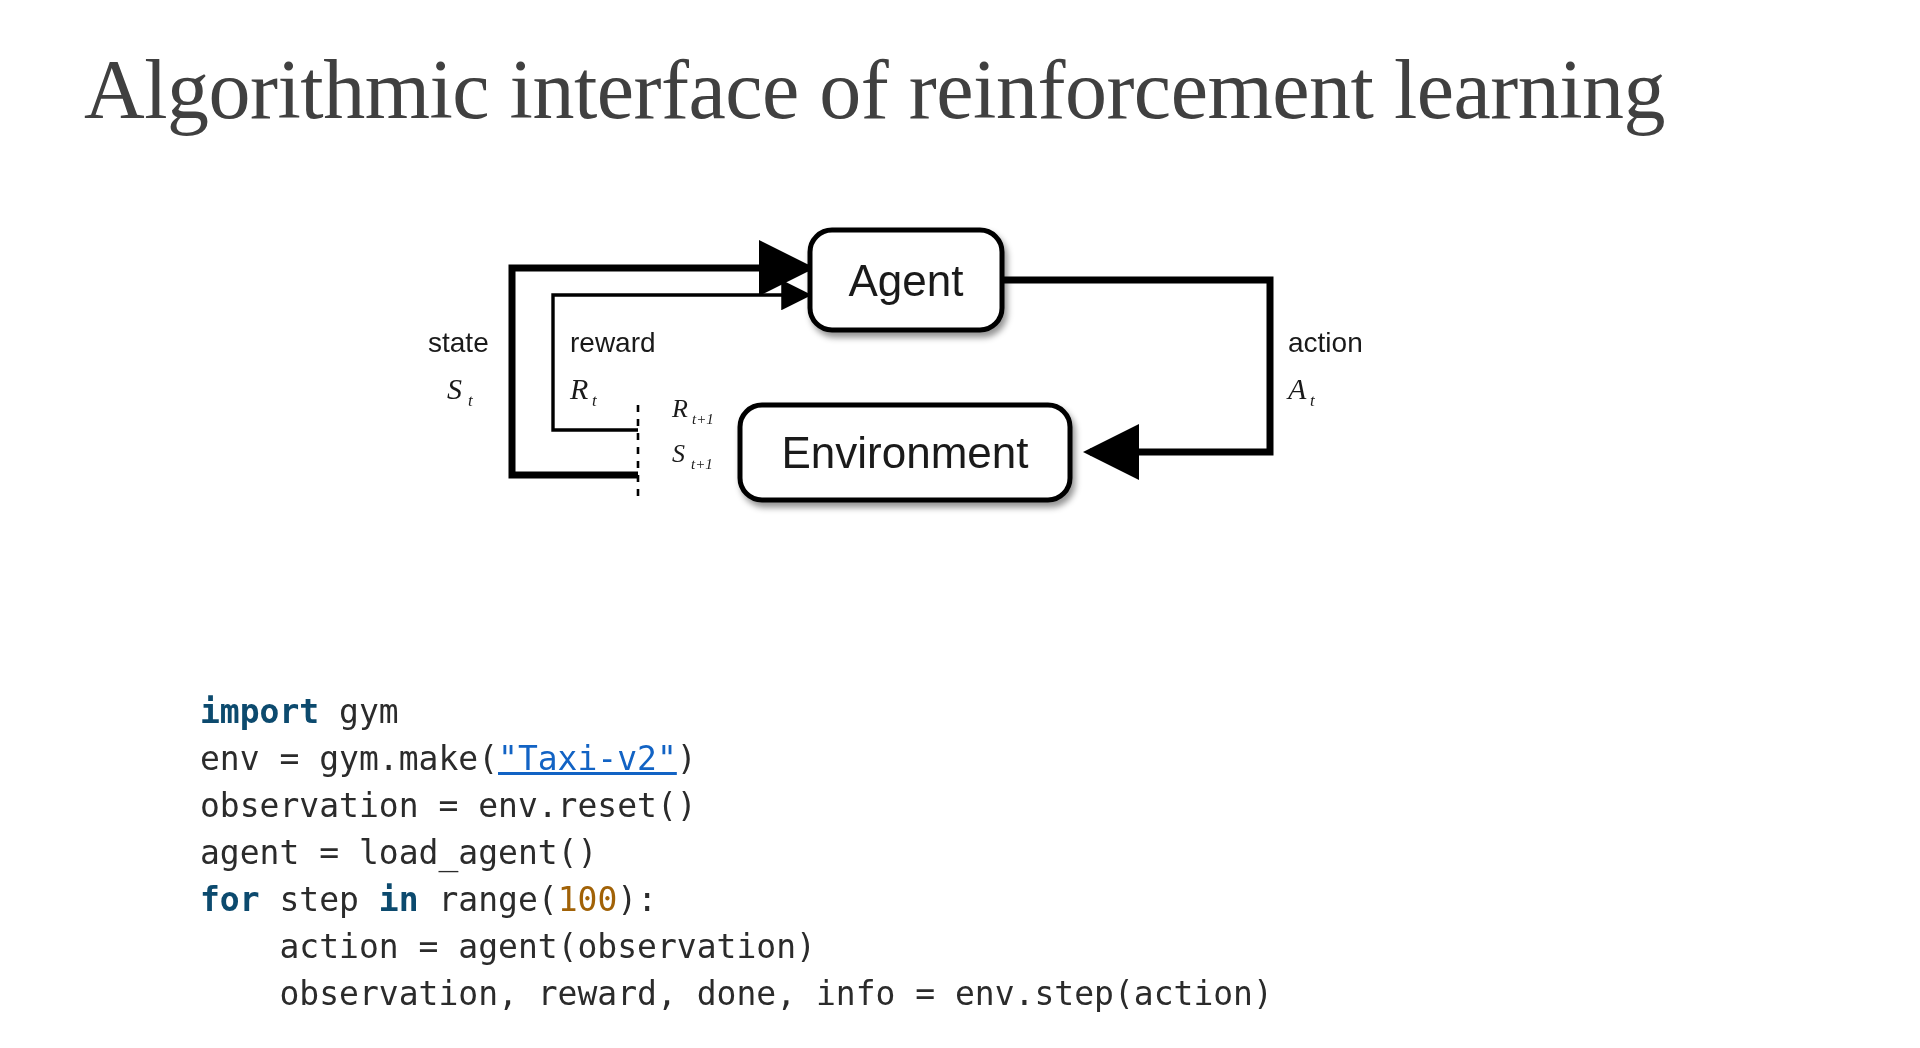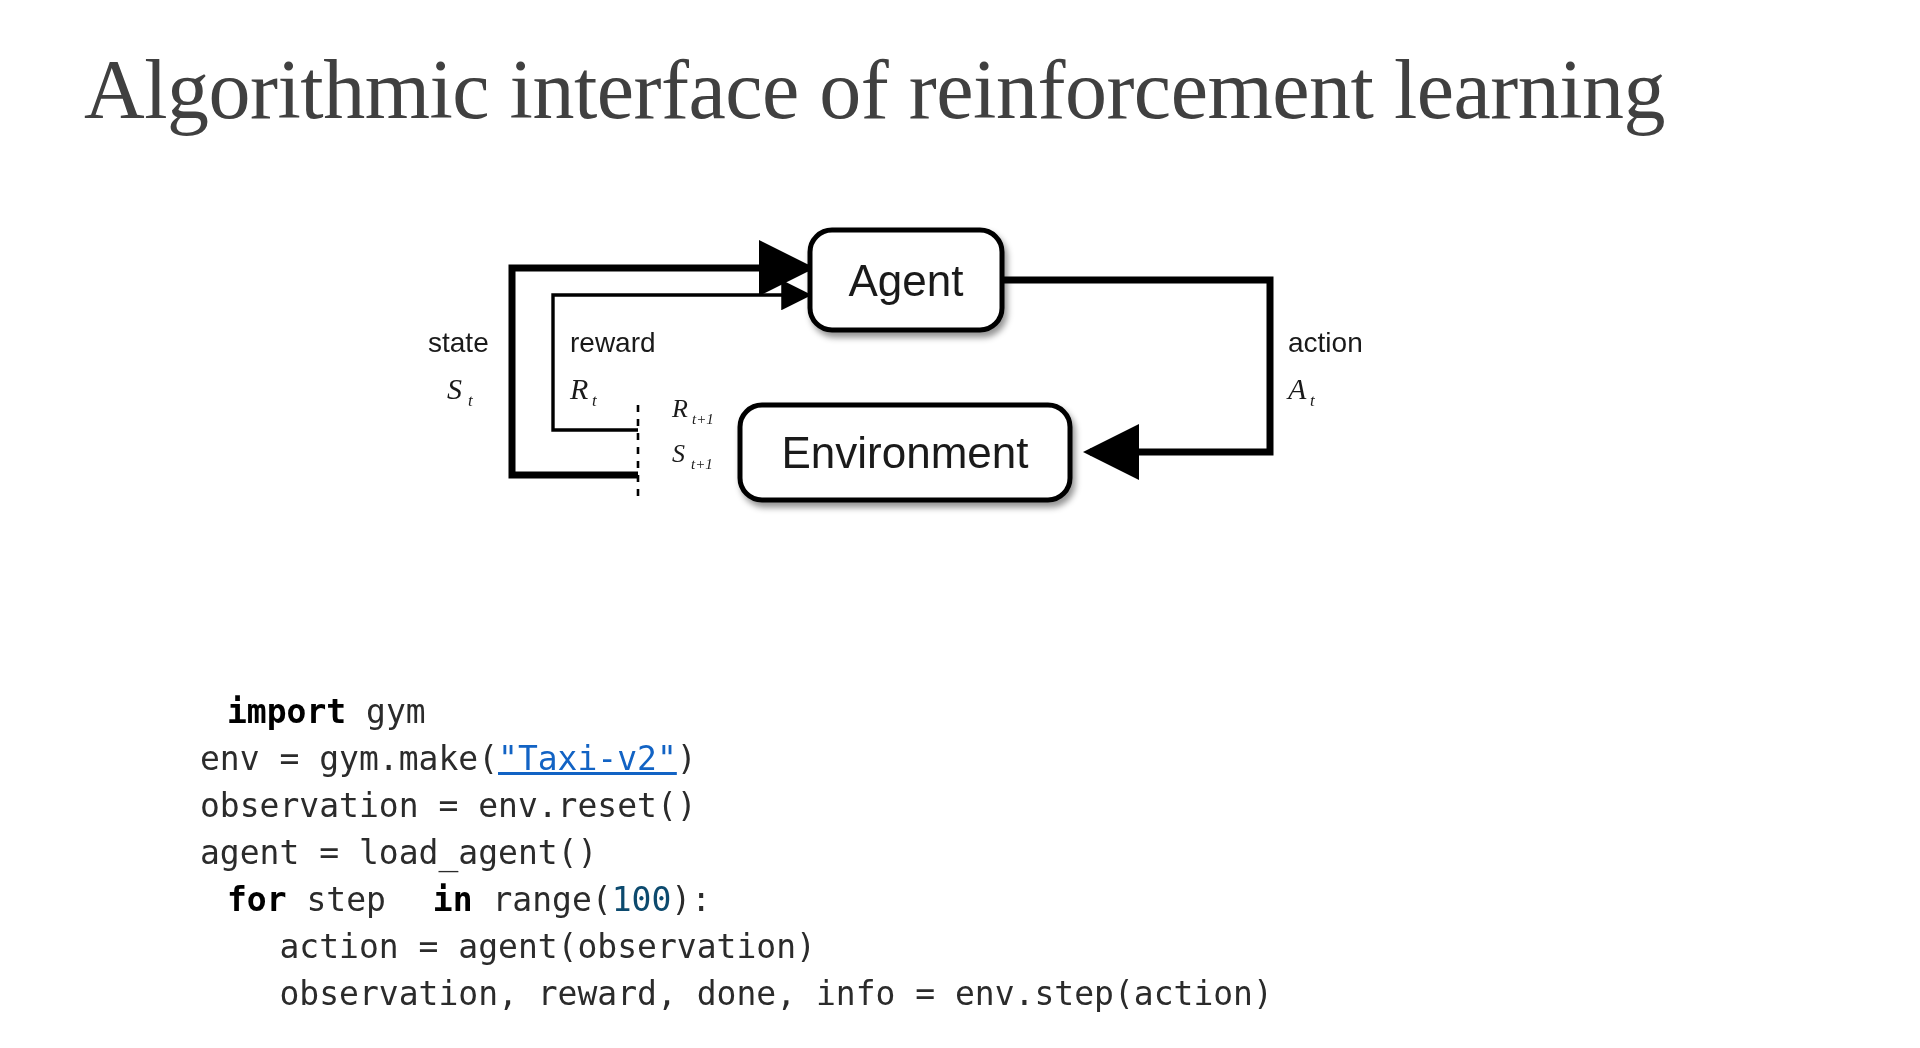--- a/index.html
+++ b/index.html
@@ -90,25 +90,24 @@
     line-height: 47px;
     color: #2b2b2b;
     white-space: pre;
   }
   #code-block .ln {
     display: block;
     white-space: pre;
   }
   .tok-kw {
     font-weight: bold;
-    color: #000000;
-    margin-left: 27px;
+    color: #0c4a6e;
   }
   .tok-num {
-    color: #0c4a6e;
+    color: #a16207;
   }
   .tok-link {
     color: #1263c4;
     text-decoration: underline;
   }
 </style>
 </head>
 <body>
 
 <div id="slide-title">Algorithmic interface of reinforcement learning</div>

